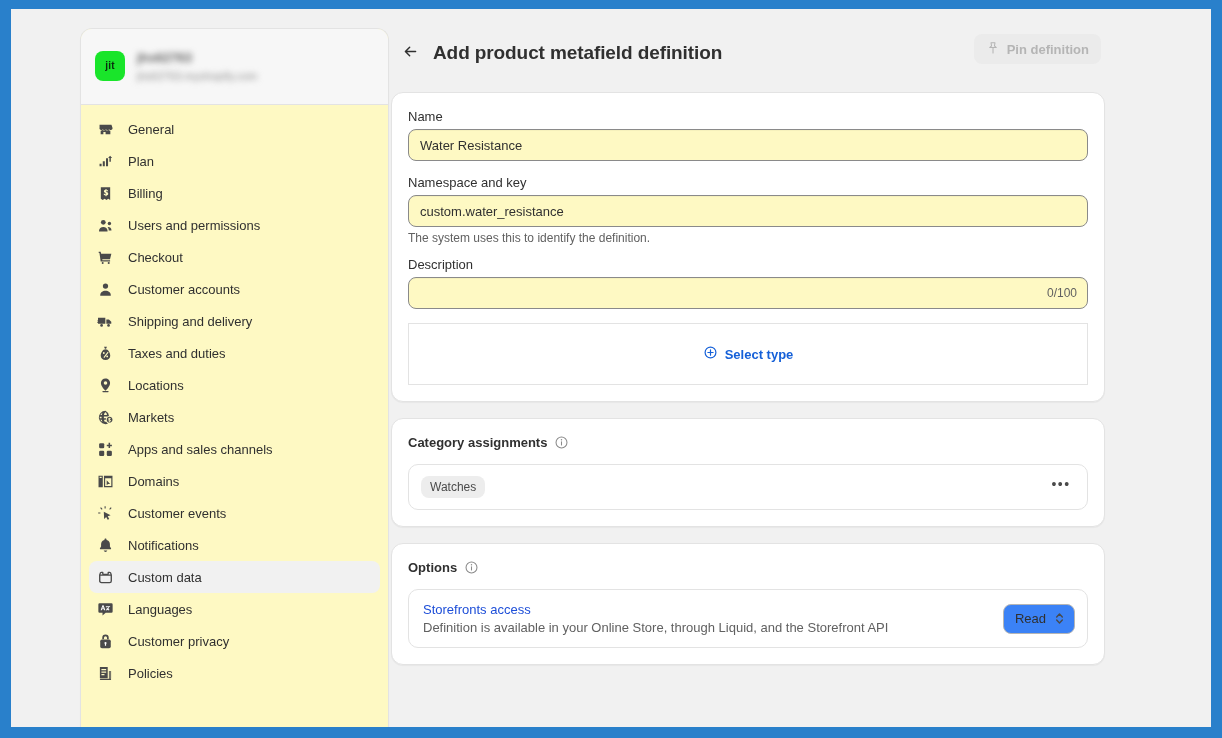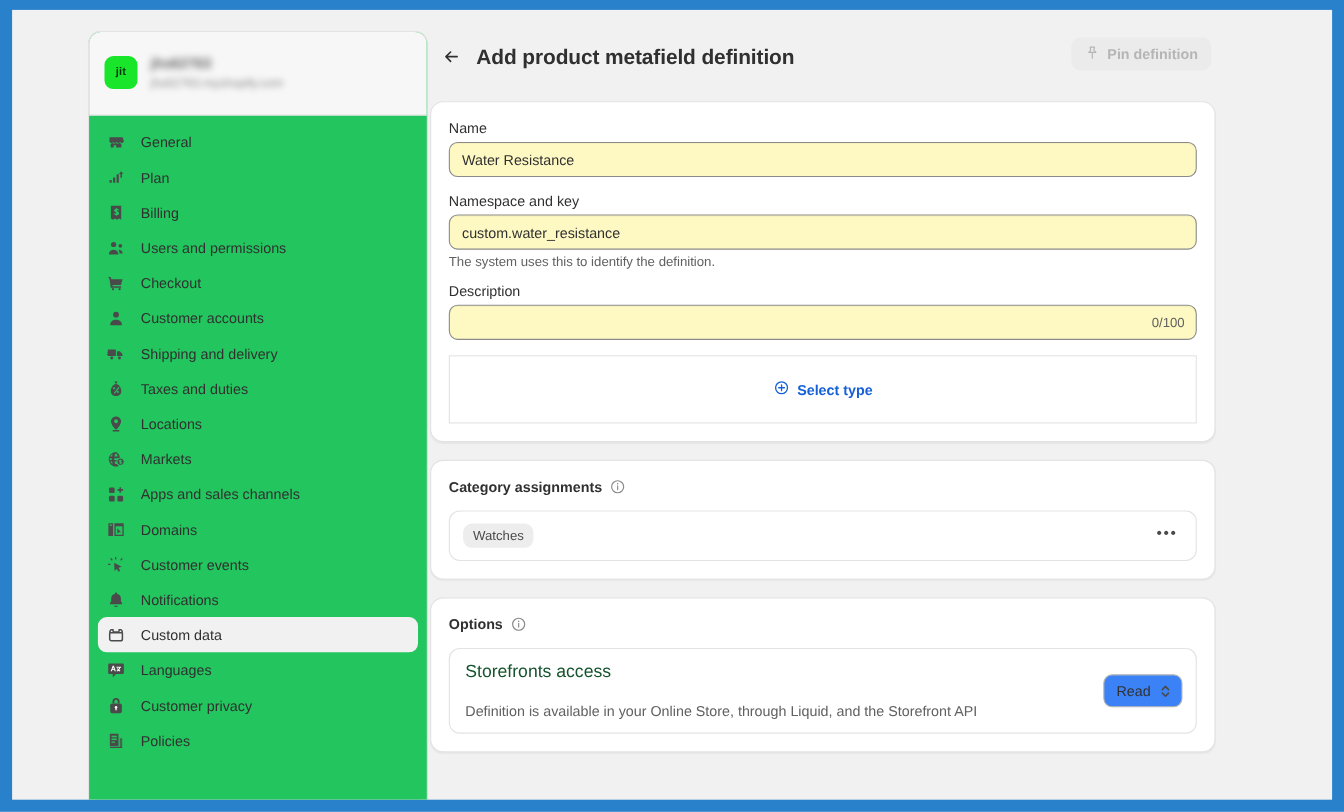--- a/index.html
+++ b/index.html
@@ -27,21 +27,21 @@
     overflow: hidden;
   }
 
   
   .sidebar {
     position: absolute;
     left: 69px;
     top: 19px;
     width: 309px;
     bottom: 0px;
-    background: #22c55e;
+    background: #fef9c3;
     border: 1px solid #e3e3e3;
     border-bottom: none;
     border-radius: 12px 12px 0 0;
     box-shadow: 0 1px 1px rgba(0,0,0,0.04);
     overflow: hidden;
   }
 
   .store-head {
     display: flex;
     align-items: center;
@@ -279,23 +279,23 @@
   .option-box {
     border: 1px solid #e3e3e3;
     border-radius: 10px;
     padding: 12px 12px 12px 14px;
     display: flex;
     align-items: center;
     gap: 12px;
   }
 
   .opt-title {
-    font-size: 16px;
-    color: #14532d;
-    margin-bottom: 19px;
+    font-size: 13px;
+    color: #1d4ed8;
+    margin-bottom: 3px;
   }
   .opt-desc {
     font-size: 13px;
     color: #616161;
   }
 
   .select-pill {
     margin-left: auto;
     flex: none;
     display: flex;

